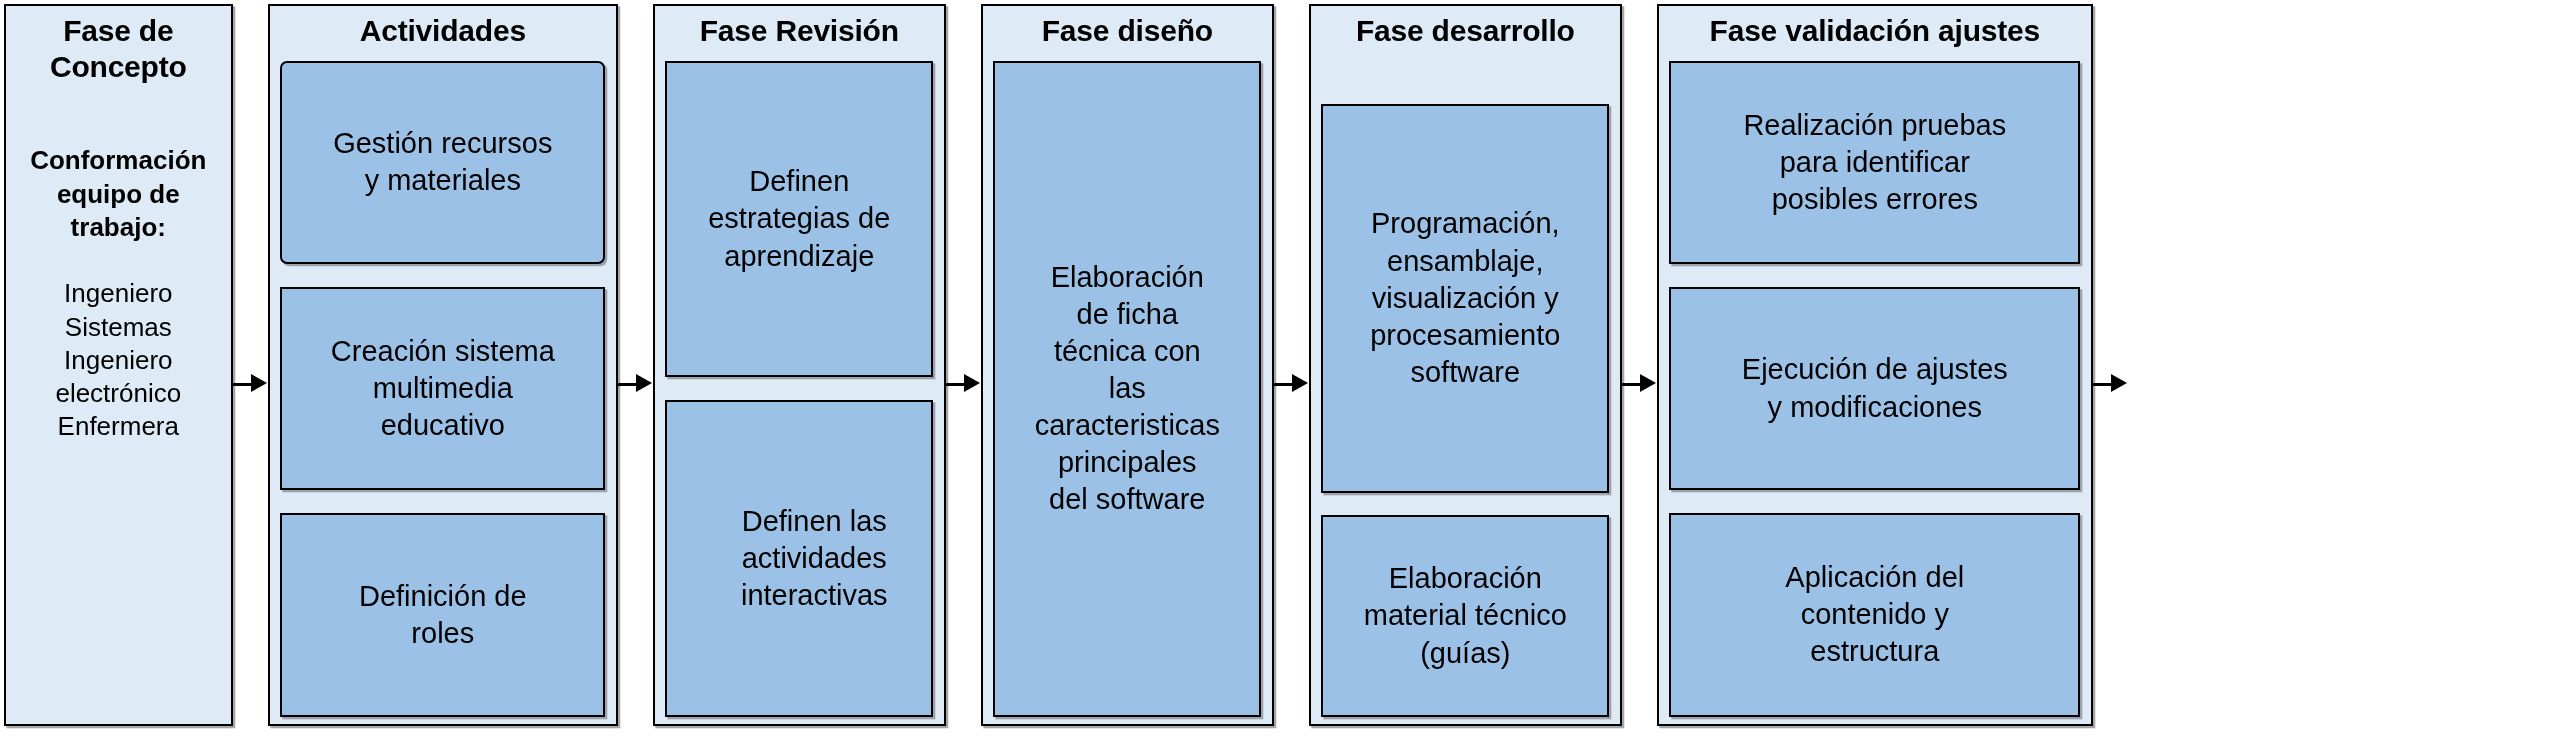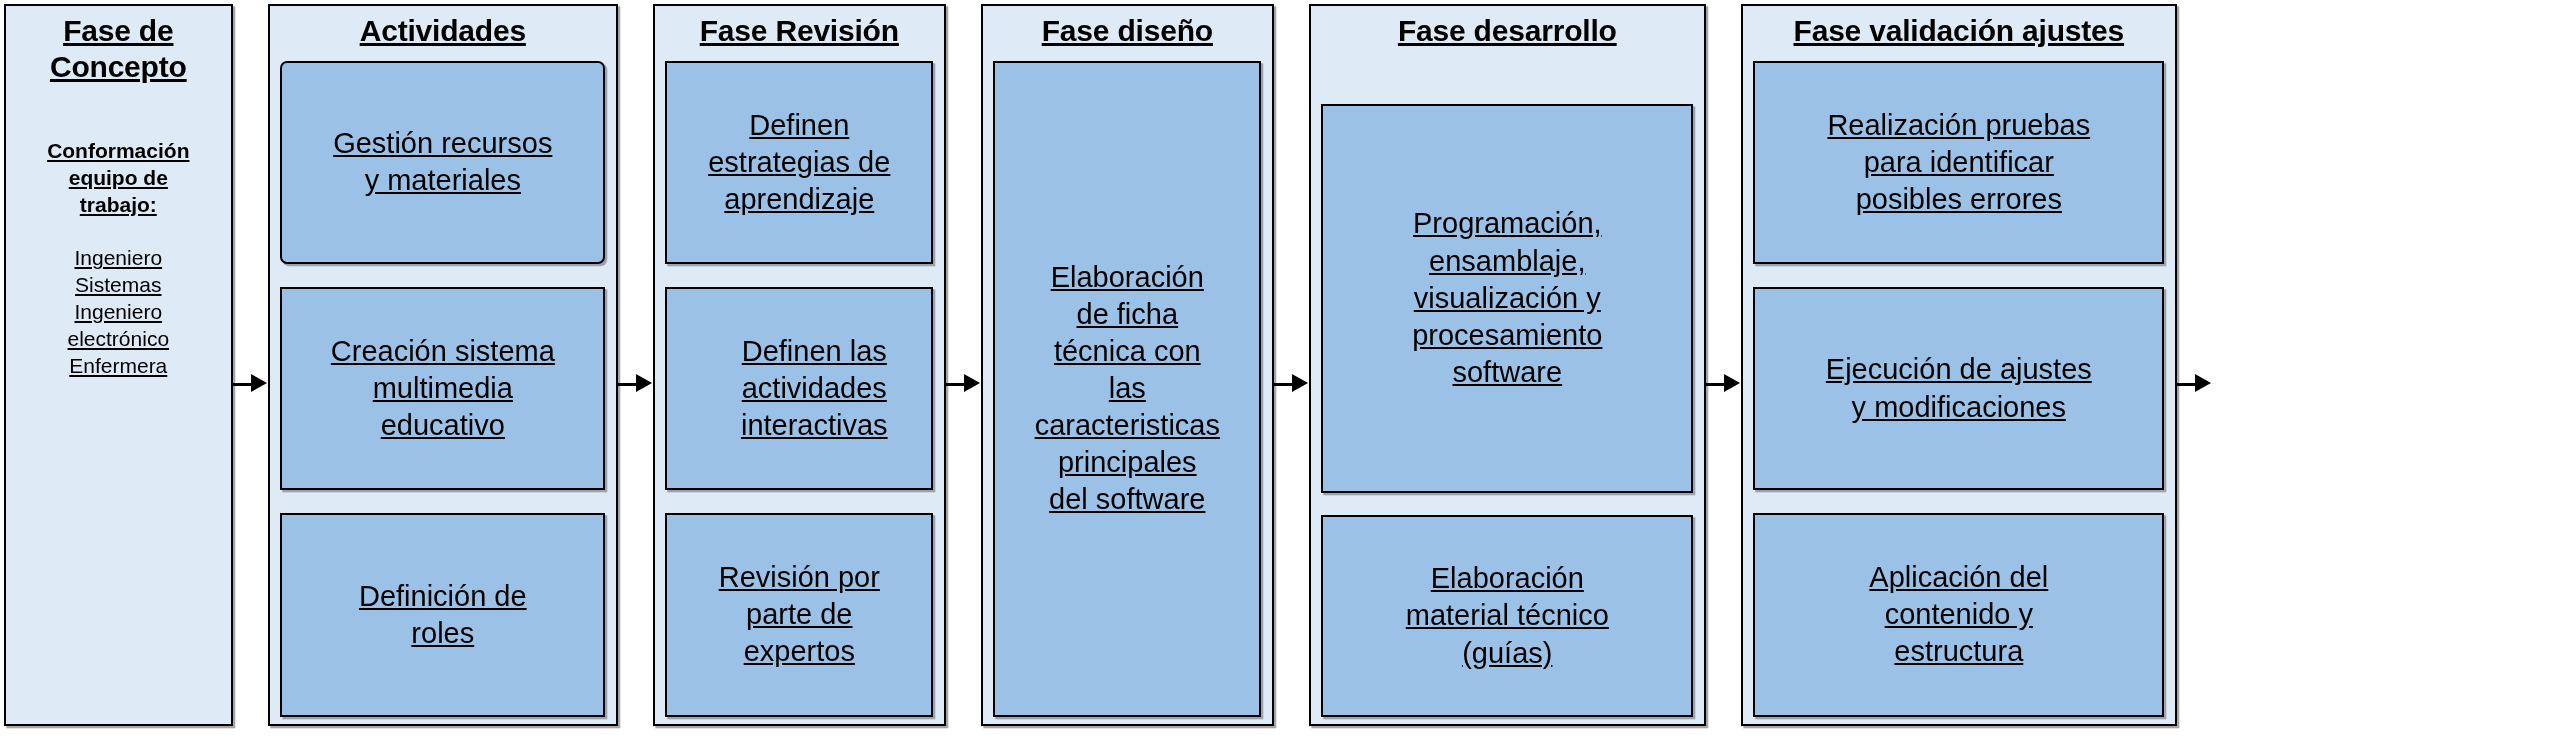--- a/index.html
+++ b/index.html
@@ -28,21 +28,20 @@
     background: #DEEAF6;
     border: 2.3px solid #000000;
     box-shadow: 2.3px 2.3px 0 rgba(0,0,0,0.35);
     box-sizing: border-box;
     display: flex;
     flex-direction: column;
     align-items: center;
     margin-top: 3.8px;
     margin-bottom: 13px;
     flex: 0 0 auto;
-    text-decoration: underline;
   }
 
   .phase-title {
     font-weight: bold;
     font-size: 30px;
     line-height: 1.18;
     color: #000000;
     text-align: center;
     padding: 7.5px 4.5px 0 4.5px;
     white-space: pre-line;
@@ -54,21 +53,21 @@
     width: 100%;
     display: flex;
     flex-direction: column;
     align-items: center;
     box-sizing: border-box;
     padding: 0 10.5px;
   }
 
   
   .text-block {
-    font-size: 21px;
+    font-size: 26px;
     line-height: 1.28;
     text-align: center;
     color: #000;
     white-space: pre-line;
     padding-top: 27px;
   }
   .text-block .strong {
     font-weight: bold;
     display: block;
     white-space: pre-line;
@@ -180,23 +179,20 @@
   <div class="phase" style="width:293px;">
     <div class="phase-title">Fase Revisión</div>
     <div class="phase-body">
       <div class="boxes">
         <div class="act-box" style="flex:1 1 0;">Definen
 estrategias de
 aprendizaje</div>
         <div class="act-box" style="flex:1 1 0;padding-left:36px;">Definen las
 actividades
 interactivas</div>
-        <div class="act-box" style="flex:1 1 0;">Revisión por
-parte de
-expertos</div>
       </div>
     </div>
   </div>
 
   <div class="arrow">
     <span class="shaft"></span>
     <span class="head"></span>
   </div>
 
   <div class="phase" style="width:293px;">
@@ -212,21 +208,21 @@
 del software</div>
       </div>
     </div>
   </div>
 
   <div class="arrow">
     <span class="shaft"></span>
     <span class="head"></span>
   </div>
 
-  <div class="phase" style="width:397px;gap:43px;">
+  <div class="phase" style="width:313px;gap:43px;">
     <div class="phase-title">Fase desarrollo</div>
     <div class="phase-body">
       <div class="boxes">
         <div class="act-box" style="flex:2 1 0;">Programación,
 ensamblaje,
 visualización y
 procesamiento
 software</div>
         <div class="act-box" style="flex:1 1 0;">Elaboración
 material técnico

